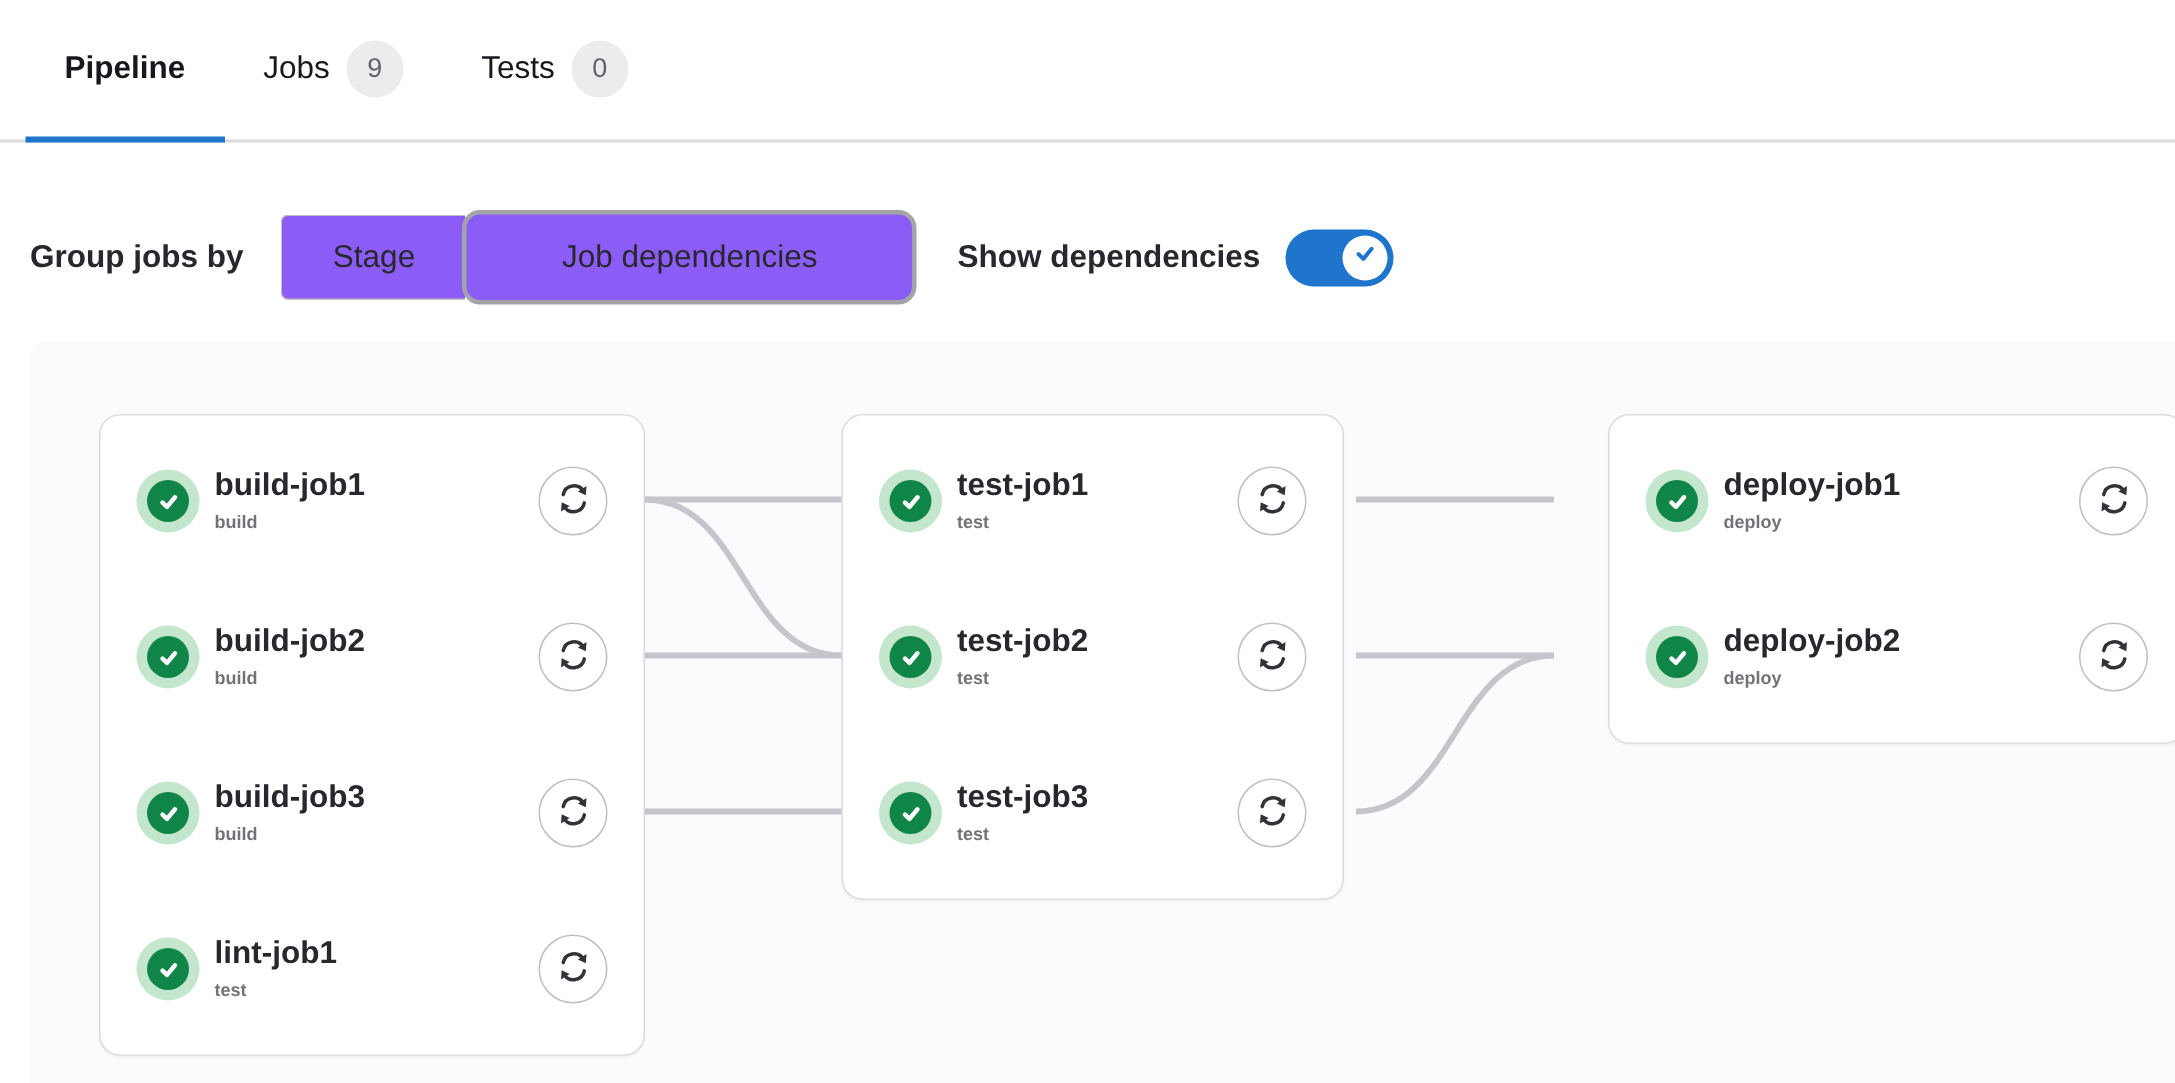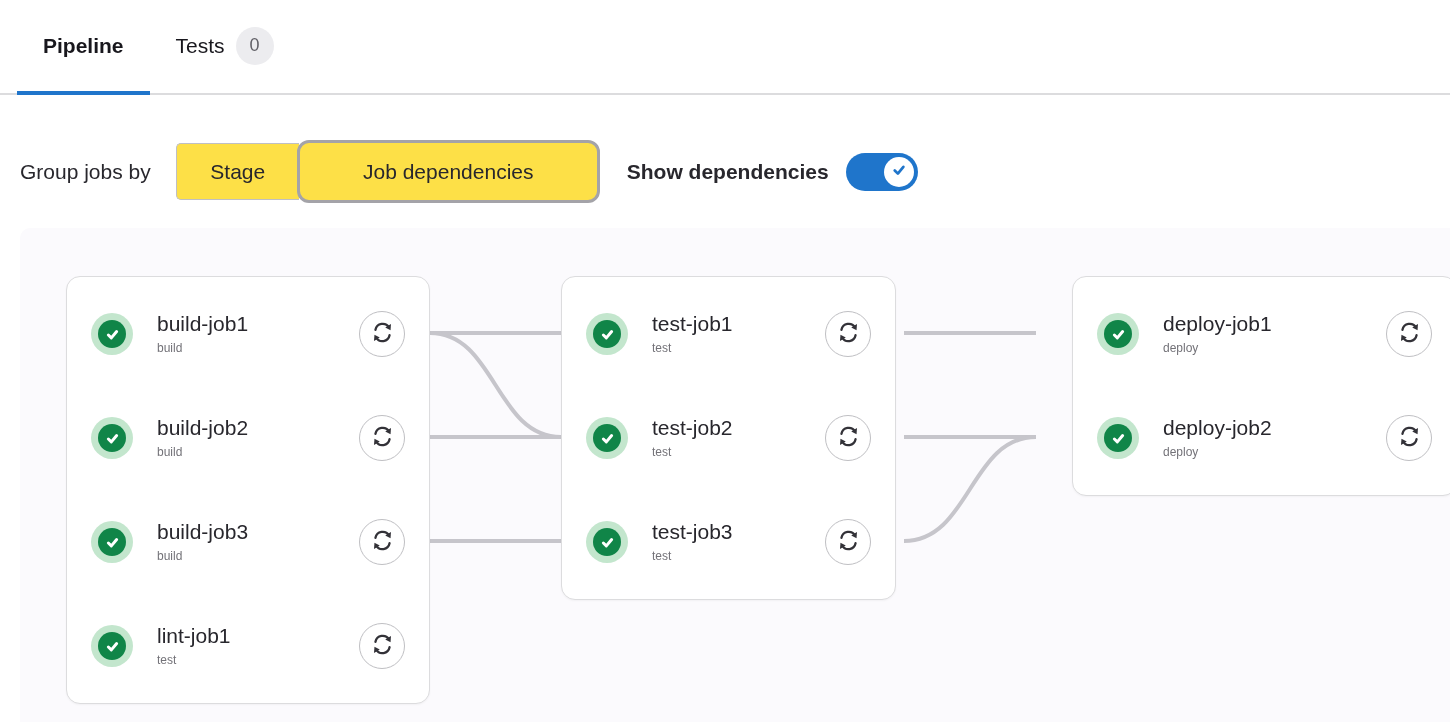--- a/index.html
+++ b/index.html
@@ -21,23 +21,23 @@
   .tabbar{display:flex;align-items:stretch;padding-left:17px;border-bottom:2px solid var(--border);}
   .tab{display:flex;align-items:center;gap:11px;height:95px;padding:4px 26px;
     font-size:21px;color:#18171d;border-bottom:4px solid transparent;margin-bottom:-2px;cursor:pointer;}
   .tab.active{font-weight:700;border-bottom-color:var(--accent);}
   .tab .badge{display:inline-flex;align-items:center;justify-content:center;
     min-width:38px;height:38px;padding:0 9px;border-radius:19px;
     background:var(--badge-bg);color:#626168;font-size:18px;font-weight:400;}
 
   
   .controls{display:flex;align-items:center;height:63px;margin:45px 20px 0 20px;}
-  .group-label{font-size:21px;font-weight:400;margin-right:25px;}
+  .group-label{font-size:21px;font-weight:700;margin-right:25px;}
   .segmented{display:flex;align-items:center;}
-  .seg-btn{display:flex;align-items:center;justify-content:center;background:#fde047;
+  .seg-btn{display:flex;align-items:center;justify-content:center;background:#8b5cf6;
     font-size:21px;color:var(--text-dark);cursor:pointer;}
   .seg-btn.first{width:123px;height:57px;border:1px solid #bfbfc3;border-right:none;
     border-radius:5px 0 0 5px;}
   .seg-btn.selected{width:303px;height:63px;border:3px solid #a4a3a8;border-radius:12px;
     margin-left:-2px;z-index:1;}
   .show-label{font-size:21px;font-weight:700;margin-left:27px;margin-right:17px;}
   .toggle{position:relative;width:72px;height:38px;border-radius:19px;background:var(--accent);cursor:pointer;}
   .toggle .knob{position:absolute;top:4px;left:38px;width:30px;height:30px;border-radius:50%;
     background:#fff;display:flex;align-items:center;justify-content:center;}
 
@@ -46,34 +46,38 @@
     background:var(--graph-bg);border-radius:10px 0 0 0;}
   .links{position:absolute;inset:0;pointer-events:none;}
   .card{position:absolute;top:48px;background:#fff;border:1px solid var(--border);
     border-radius:14px;padding:29px 24px;display:flex;flex-direction:column;gap:48px;
     box-shadow:0 1px 2px rgba(31,30,36,.04);}
   .job-row{display:flex;align-items:center;height:56px;}
   .status-badge{flex:0 0 42px;width:42px;height:42px;border-radius:50%;
     background:var(--success-light);display:flex;align-items:center;justify-content:center;}
   .status-inner{width:28px;height:28px;border-radius:50%;background:var(--success);
     display:flex;align-items:center;justify-content:center;}
-  .job-texts{margin-left:24px;min-width:0;}
+  .job-texts{margin-left:10px;min-width:0;font-weight:bold;}
   .job-name{font-size:21px;line-height:27px;color:var(--text-dark);white-space:nowrap;}
   .job-stage{font-size:12px;line-height:22px;color:var(--text-gray);}
   .retry-btn{margin-left:auto;width:46px;height:46px;border-radius:50%;background:#fff;
     border:1px solid #bfbfc3;display:flex;align-items:center;justify-content:center;
     color:#333238;cursor:pointer;}
 </style>
 </head>
 <body>
 
 <nav class="tabbar">
   <div class="tab active">
     <span>Pipeline</span>
 
+  </div>
+  <div class="tab">
+    <span>Jobs</span>
+    <span class="badge">9</span>
   </div>
   <div class="tab">
     <span>Tests</span>
     <span class="badge">0</span>
   </div>
 </nav>
 
 <div class="controls">
   <span class="group-label">Group jobs by</span>
   <div class="segmented">

